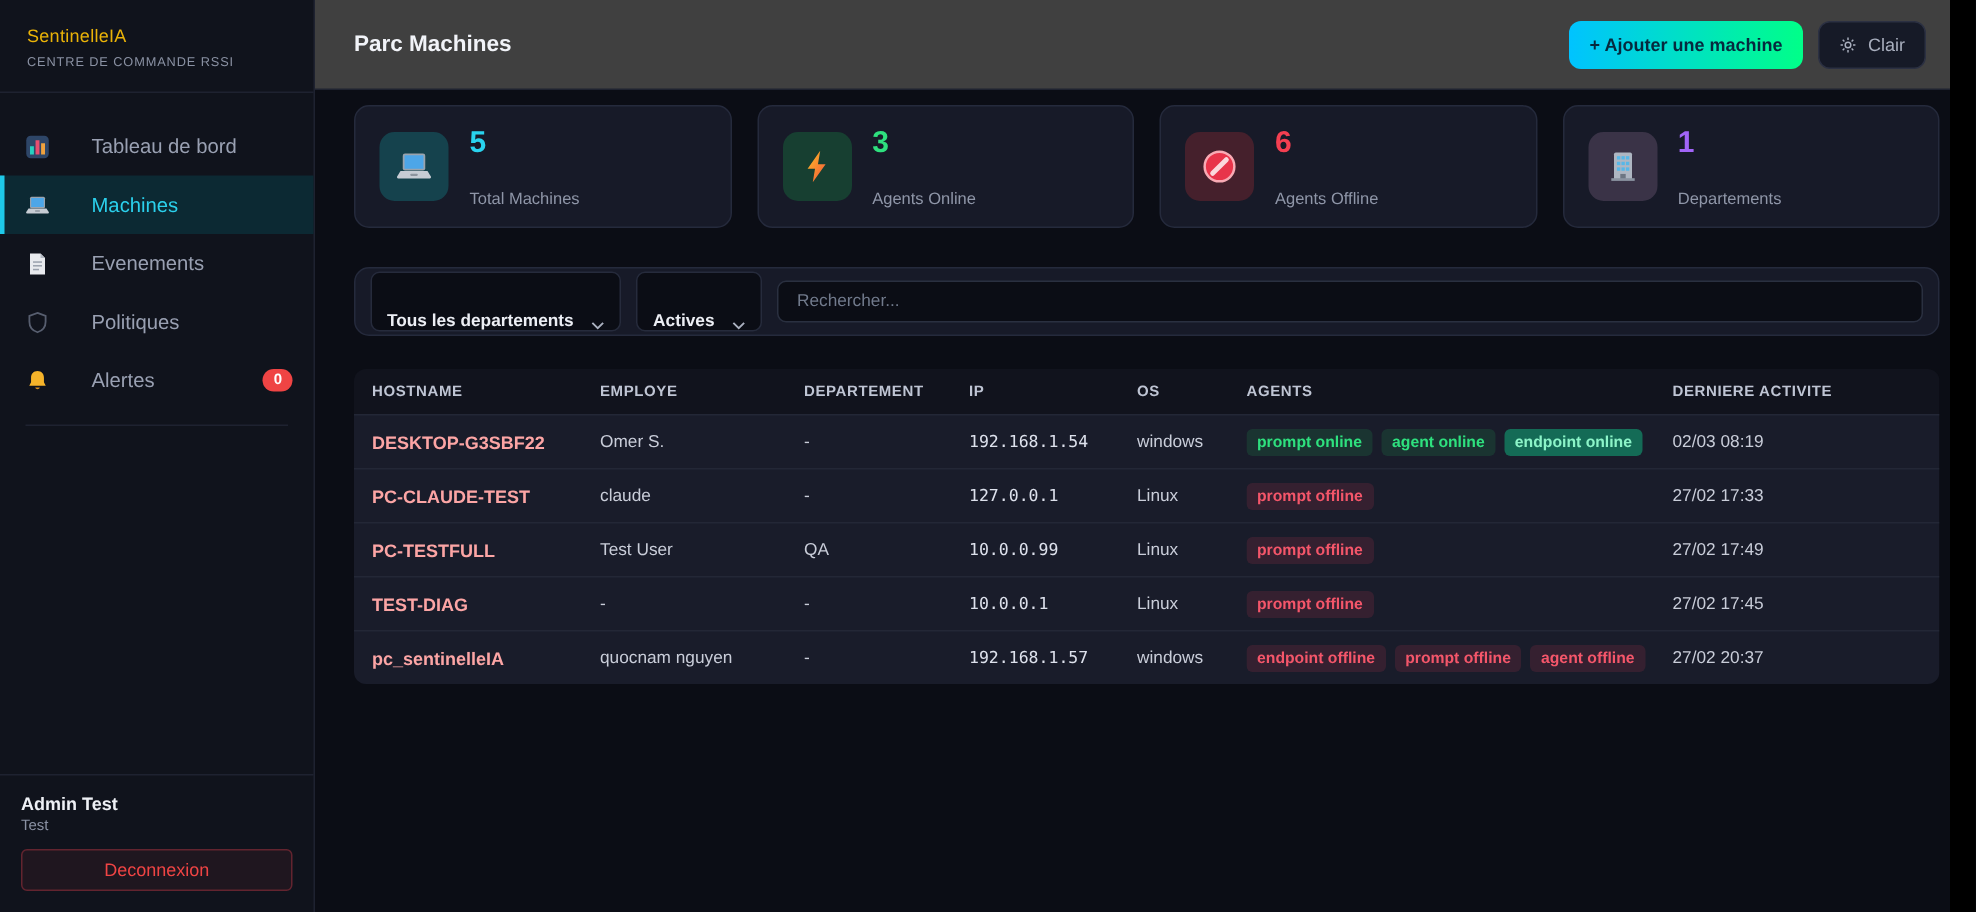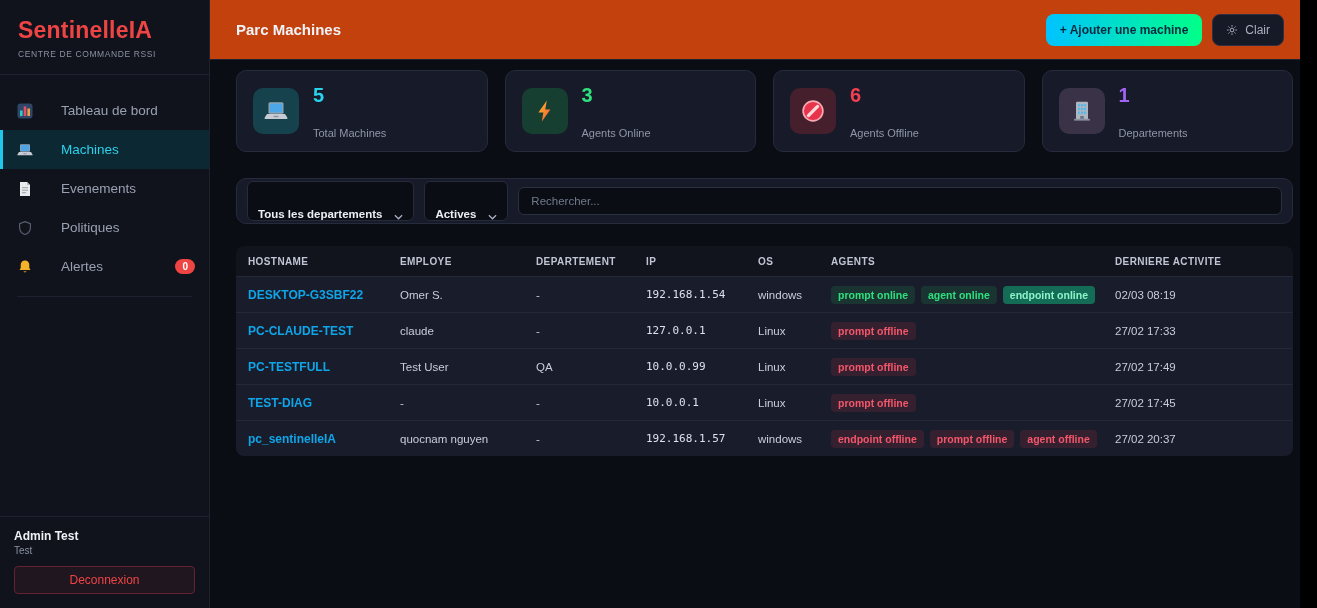--- a/index.html
+++ b/index.html
@@ -4,37 +4,37 @@
 <style>
   *{box-sizing:border-box;margin:0;padding:0}
   html,body{width:1317px;height:608px;overflow:hidden}
   body{background:#000;font-family:"Liberation Sans",sans-serif;display:flex}
   .app{display:flex;width:1300px;height:608px;background:#0b0d15}
   .right-strip{width:17px;height:608px;background:#000}
 
   
   .sidebar{width:210px;background:#10131c;border-right:1px solid #1e2230;display:flex;flex-direction:column;flex:0 0 210px}
   .logo{padding:17px 18px 15px;border-bottom:1px solid #1e2230}
-  .logo-title{color:#ef4444;font-size:23px;font-weight:bold;letter-spacing:.2px}
+  .logo-title{color:#eab308;font-size:12px;font-weight:normal;letter-spacing:.2px}
   .logo-sub{color:#8a91a3;font-size:8.5px;letter-spacing:.6px;margin-top:5px}
   .nav{padding-top:16px}
   .nav-item{display:flex;align-items:center;gap:28px;height:39px;padding:0 14px;color:#99a0b2;font-size:13.5px;cursor:pointer;border-left:3px solid transparent}
   .nav-item.active{background:#0c2933;color:#2bd0ec;border-left-color:#1ec9e9}
   .icon{display:inline-flex;align-items:center;justify-content:center}
   .icon svg{width:16px;height:16px;display:block}
   .nav-badge{margin-left:auto;background:#ef4444;color:#fff;font-size:10px;font-weight:bold;padding:2px 7px;border-radius:9px}
   .nav-divider{border-top:1px solid #1e2230;margin:10px 17px}
   .user{margin-top:auto;border-top:1px solid #1e2230;padding:12px 14px 14px}
   .user-name{color:#eef0f5;font-size:12px;font-weight:bold}
   .user-role{color:#8a91a3;font-size:10px;margin-top:2px}
   .logout-btn{margin-top:10px;width:100%;background:rgba(239,68,68,.07);border:1px solid #63242f;color:#ef4444;font-size:12px;padding:6px 0;border-radius:4px;cursor:pointer;font-family:inherit}
 
   
   .main{flex:1;display:flex;flex-direction:column;min-width:0}
-  .header{flex:0 0 60px;background:#c2410c;border-bottom:1px solid #1f2330;display:flex;align-items:center;padding:0 16px 0 26px}
+  .header{flex:0 0 60px;background:#404040;border-bottom:1px solid #1f2330;display:flex;align-items:center;padding:0 16px 0 26px}
   .header-title{font-size:15px;font-weight:600;color:#f1f3f8}
   .header-actions{margin-left:auto;display:flex;gap:10px;align-items:center}
   .add-btn{background:linear-gradient(90deg,#00c3ff,#00ff88);color:#06293e;font-weight:bold;font-size:12px;border:none;padding:9px 14px;border-radius:8px;cursor:pointer;font-family:inherit}
   .theme-btn{background:#161a27;border:1px solid #2b3042;color:#a9afbe;font-size:12px;padding:8px 13px;border-radius:8px;display:flex;align-items:center;gap:7px;cursor:pointer;font-family:inherit}
   .theme-btn svg{width:12px;height:12px}
   .content{padding:10px 7px 0 26px}
 
   .stats{display:grid;grid-template-columns:repeat(4,1fr);gap:17px}
   .stat-card{background:#171a28;border:1px solid #252a3c;border-radius:10px;padding:14px 16px;display:flex;align-items:center;gap:14px;height:82px}
   .stat-tile{width:46px;height:46px;border-radius:10px;display:flex;align-items:center;justify-content:center;flex:0 0 46px}
@@ -47,21 +47,21 @@
   .select svg{width:9px;height:6px}
   .search{flex:1;height:28px;background:#0b0d15;border:1px solid #2a3040;border-radius:6px;color:#dfe3ec;font-size:11.5px;padding:0 12px;font-family:inherit}
   .search::placeholder{color:#717a8c}
 
   .table{margin-top:22px;border-radius:8px;overflow:hidden}
   .trow{display:grid;grid-template-columns:152px 136px 110px 112px 73px 1fr 130px;align-items:center;padding:0 48px 0 12px}
   .thead{background:#11131d;height:30px}
   .th{font-size:10px;font-weight:bold;color:#bfc5d4;letter-spacing:.4px;white-space:nowrap}
   .tbody-row{background:#191c2a;height:36px;border-top:1px solid #232736;cursor:pointer}
   .td{font-size:11.5px;color:#c9cdd9;white-space:nowrap;overflow:hidden}
-  .td.hostname{font-size:12px;font-weight:bold;color:#0ea5e9}
+  .td.hostname{font-size:12px;font-weight:bold;color:#fca5a5}
   .td.ip{font-family:"DejaVu Sans Mono",monospace;font-size:11px;color:#dde1ec}
   .right{}
   .badges{display:flex;gap:6px}
   .badge{font-size:10.5px;font-weight:600;padding:3px 7px;border-radius:4px;white-space:nowrap}
   .badge.online{background:rgba(34,197,94,.15);color:#2ee07e}
   .badge.online-strong{background:rgba(16,185,129,.5);color:#8cf4c8}
   .badge.offline{background:rgba(244,63,94,.13);color:#f4566a}
 </style>
 </head>
 <body>

